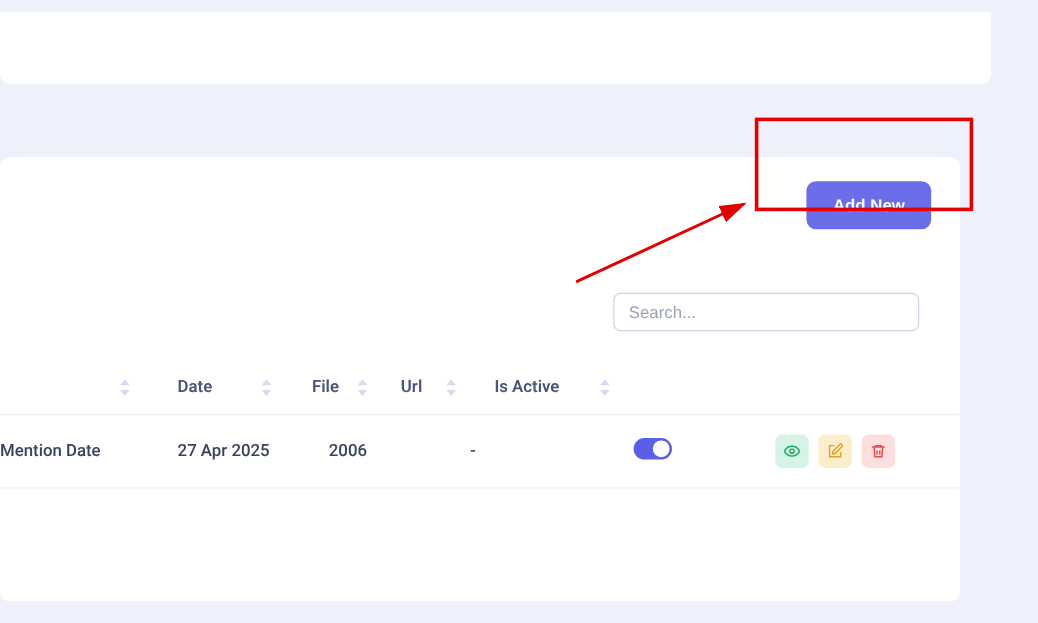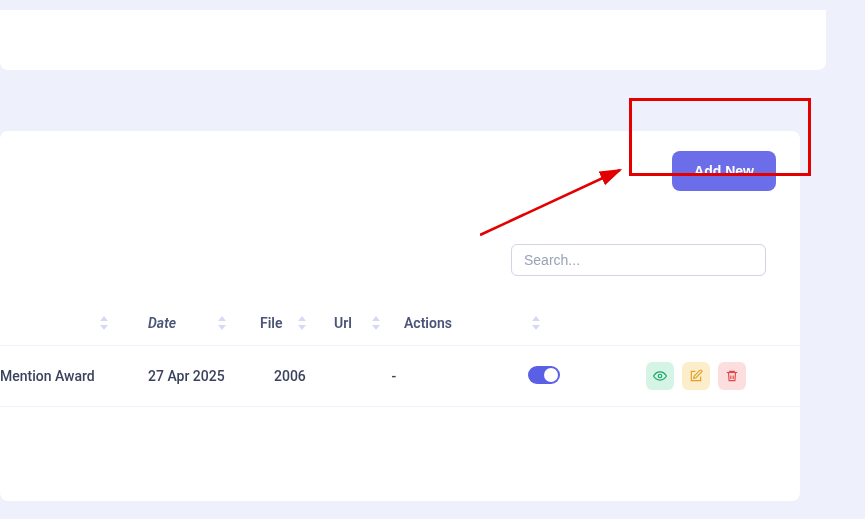--- a/index.html
+++ b/index.html
@@ -98,21 +98,21 @@
     .th {
       display: flex;
       align-items: center;
       justify-content: space-between;
       color: #4a5578;
       font-size: 14px;
       font-weight: 600;
       padding-right: 10px;
     }
     .th-title { flex: 0 0 118px; justify-content: flex-end; }
-    .th-date { flex: 0 0 118px; padding-left: 30px; font-style: italic; }
+    .th-date { flex: 0 0 118px; padding-left: 30px; }
     .th-session { flex: 0 0 118px; padding-left: 22px; }
     .th-file { flex: 0 0 80px; padding-left: 24px; }
     .th-url { flex: 0 0 74px; padding-left: 18px; }
     .th-active { flex: 0 0 128px; padding-left: 22px; }
     .th-actions { flex: 0 0 160px; padding-left: 14px; }
     .sort-icon {
       width: 8px;
       height: 14px;
       position: relative;
       opacity: 0.35;
@@ -211,28 +211,28 @@
           <span class="sort-icon"></span>
         </div>
         <div class="th th-file">
           <span>File</span>
           <span class="sort-icon"></span>
         </div>
         <div class="th th-url">
           <span>Url</span>
           <span class="sort-icon"></span>
         </div>
-        <div class="th th-actions">
-          <span>Actions</span>
+        <div class="th th-active">
+          <span>Is Active</span>
           <span class="sort-icon"></span>
         </div>
       </div>
 
       <div class="tbody-row">
-        <div class="td td-title">Mention Award</div>
+        <div class="td td-title">Mention Date</div>
         <div class="td td-date">27 Apr 2025</div>
         <div class="td td-session">2006</div>
         <div class="td td-file">-</div>
         <div class="td td-url"></div>
         <div class="td td-active">
           <span class="toggle">
             <span class="toggle-knob"></span>
           </span>
         </div>
         <div class="td td-actions">

